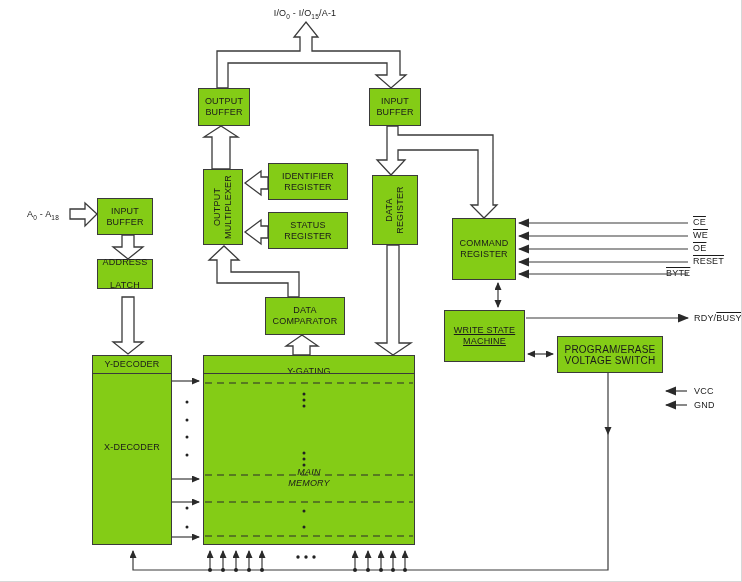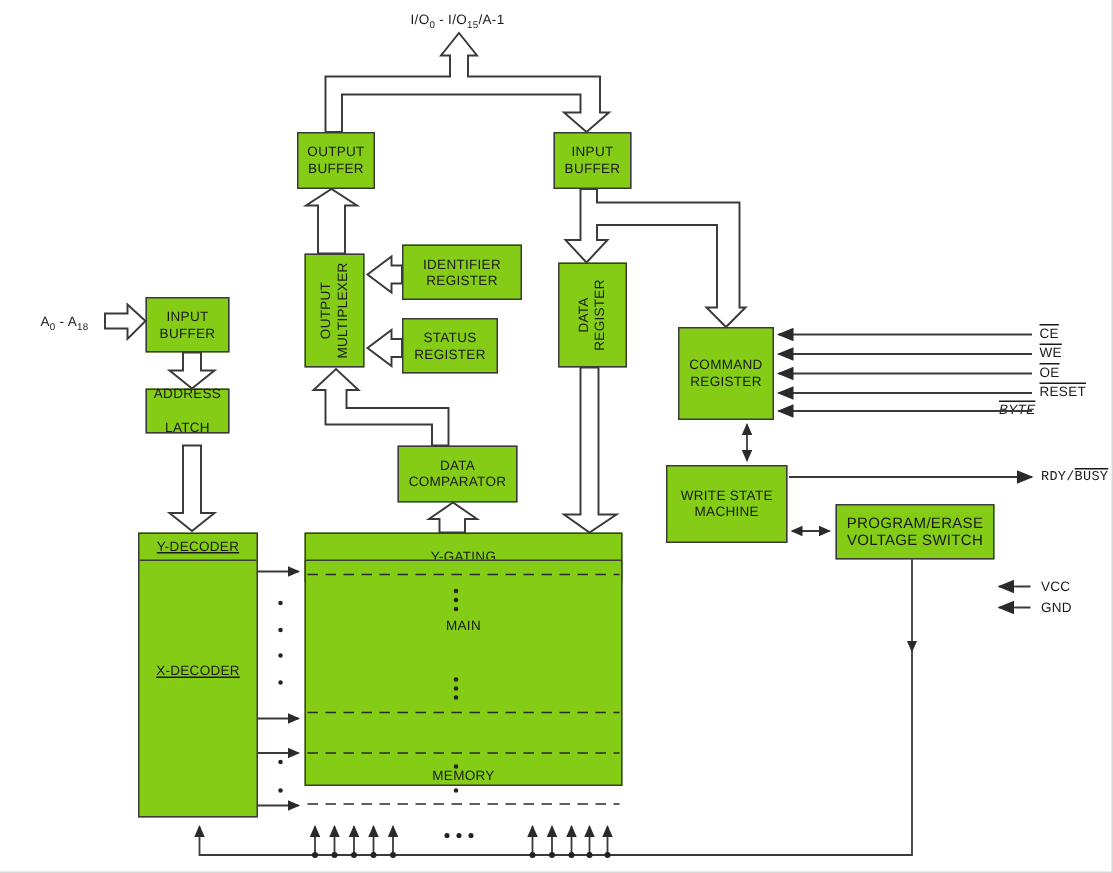--- a/index.html
+++ b/index.html
@@ -37,79 +37,79 @@
   <div class="box vbox" style="left:203px;top:169px;width:40px;height:76px;">
     <div class="vtext">
       <div>OUTPUT</div>
       <div>MULTIPLEXER</div>
     </div>
   </div>
   <div class="box" style="left:268px;top:163px;width:80px;height:37px;">
     <span>IDENTIFIER</span>
     <span>REGISTER</span>
   </div>
-  <div class="box" style="left:268px;top:212px;width:64px;height:37px;">
+  <div class="box" style="left:268px;top:212px;width:80px;height:37px;">
     <span>STATUS</span>
     <span>REGISTER</span>
   </div>
   <div class="box vbox" style="left:372px;top:175px;width:46px;height:70px;">
     <div class="vtext">
       <div>DATA</div>
       <div>REGISTER</div>
     </div>
   </div>
   <div class="box" style="left:452px;top:218px;width:64px;height:62px;">
     <span>COMMAND</span>
     <span>REGISTER</span>
   </div>
-  <div class="box" style="left:444px;top:310px;width:81px;height:52px;">
+  <div class="box" style="left:444px;top:310px;width:81px;height:52px;text-decoration:underline;">
     <span>WRITE STATE</span>
     <span>MACHINE</span>
   </div>
   <div class="box" style="left:557px;top:336px;width:106px;height:37px;font-size:10px;text-align:center;">
     <span>PROGRAM/ERASE</span>
     <span>VOLTAGE SWITCH</span>
   </div>
   <div class="box" style="left:97px;top:198px;width:56px;height:37px;">
     <span>INPUT</span>
     <span>BUFFER</span>
   </div>
   <div class="box" style="left:97px;top:259px;width:56px;height:30px;gap:12px;">
     <span>ADDRESS</span>
     <span>LATCH</span>
   </div>
-  <div class="box" style="left:92px;top:355px;width:80px;height:190px;justify-content:flex-start;text-decoration:underline;">
+  <div class="box" style="left:92px;top:355px;width:80px;height:190px;justify-content:flex-start;">
     <span style="margin-top:3px;">Y-DECODER</span>
     <span class="divider"></span>
     <span style="margin-top:72px;">X-DECODER</span>
   </div>
   <div class="box" style="left:203px;top:355px;width:212px;height:33px;">
     <span>Y-GATING</span>
   </div>
-  <div class="box" style="left:203px;top:373px;width:212px;height:151px;justify-content:space-between;">
+  <div class="box" style="left:203px;top:373px;width:212px;height:172px;justify-content:center;font-style:italic;">
     <span style="margin-top:38px;">MAIN</span>
     <span>MEMORY</span>
   </div>
   <div class="box" style="left:265px;top:297px;width:80px;height:38px;">
     <span>DATA</span>
     <span>COMPARATOR</span>
   </div>
 
   <div class="lbl" style="left:240px;top:8px;width:130px;text-align:center;">
     <span>I/O</span><sub>0</sub><span> - I/O</span><sub>15</sub><span>/A-1</span>
   </div>
   <div class="lbl" style="left:27px;top:209px;">
     <span>A</span><sub>0</sub><span> - A</span><sub>18</sub>
   </div>
   <div class="lbl ovl" style="left:693px;top:217px;">CE</div>
   <div class="lbl ovl" style="left:693px;top:230px;">WE</div>
   <div class="lbl ovl" style="left:693px;top:243px;">OE</div>
   <div class="lbl ovl" style="left:693px;top:256px;">RESET</div>
-  <div class="lbl ovl" style="left:666px;top:268px;font-style:italic;">BYTE</div>
-  <div class="lbl" style="left:694px;top:313px;font-family:Liberation Mono, monospace;">
+  <div class="lbl ovl" style="left:666px;top:268px;">BYTE</div>
+  <div class="lbl" style="left:694px;top:313px;">
     <span>RDY/</span><span class="ovl">BUSY</span>
   </div>
   <div class="lbl" style="left:694px;top:386px;">VCC</div>
   <div class="lbl" style="left:694px;top:400px;">GND</div>
 
   <svg id="wires" width="742" height="582" viewBox="0 0 742 582">
     <defs>
       <marker id="mb" markerUnits="userSpaceOnUse" markerWidth="12" markerHeight="10" refX="10" refY="4.5" orient="auto-start-reverse">
         <path d="M0,0 L11,4.5 L0,9 Z" fill="#2a2a2a"></path>
       </marker>

